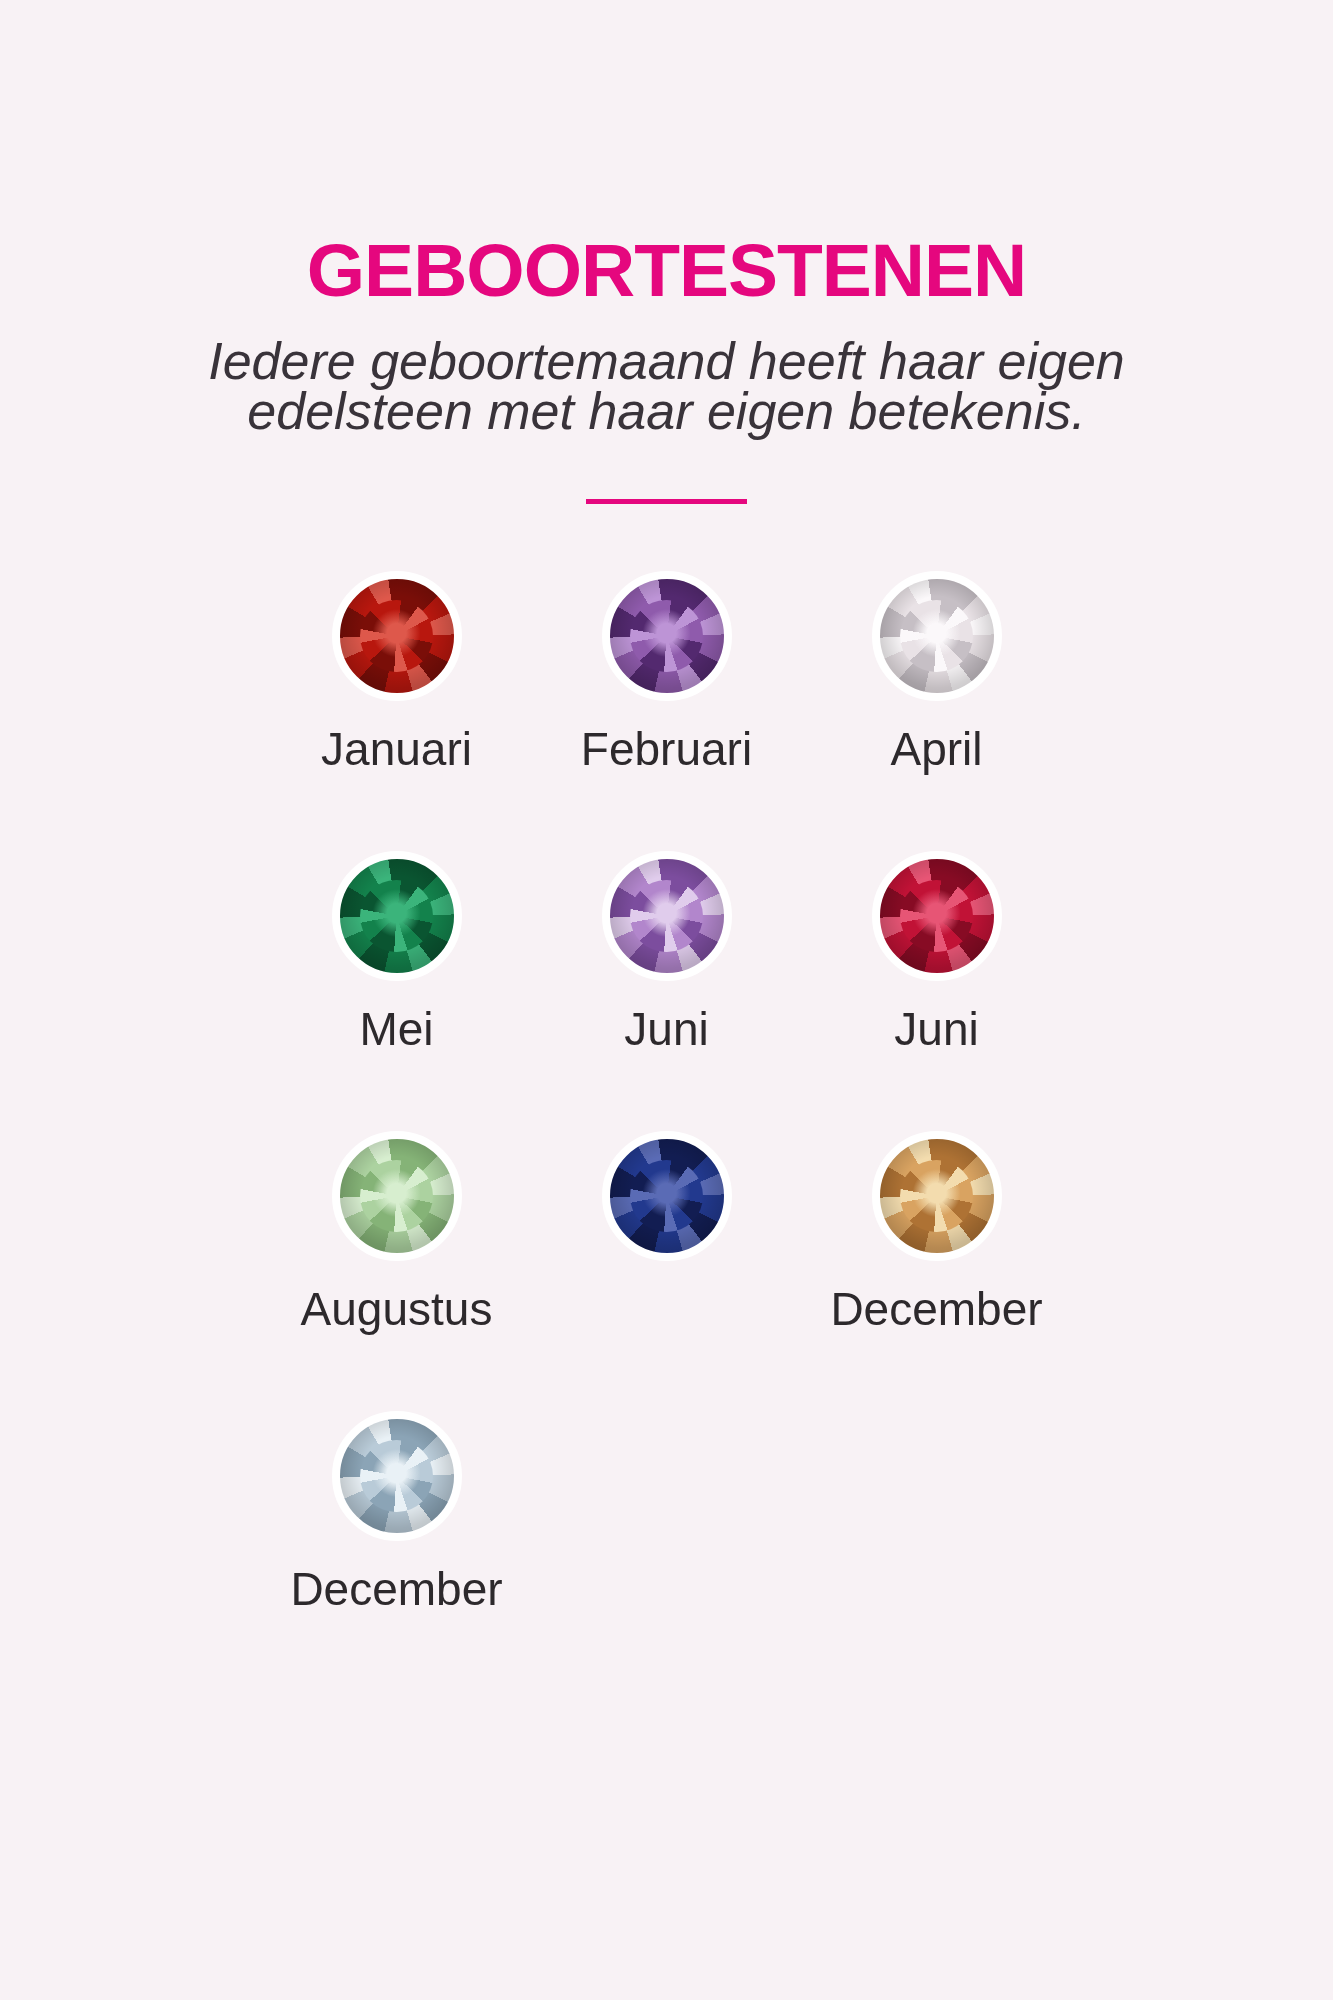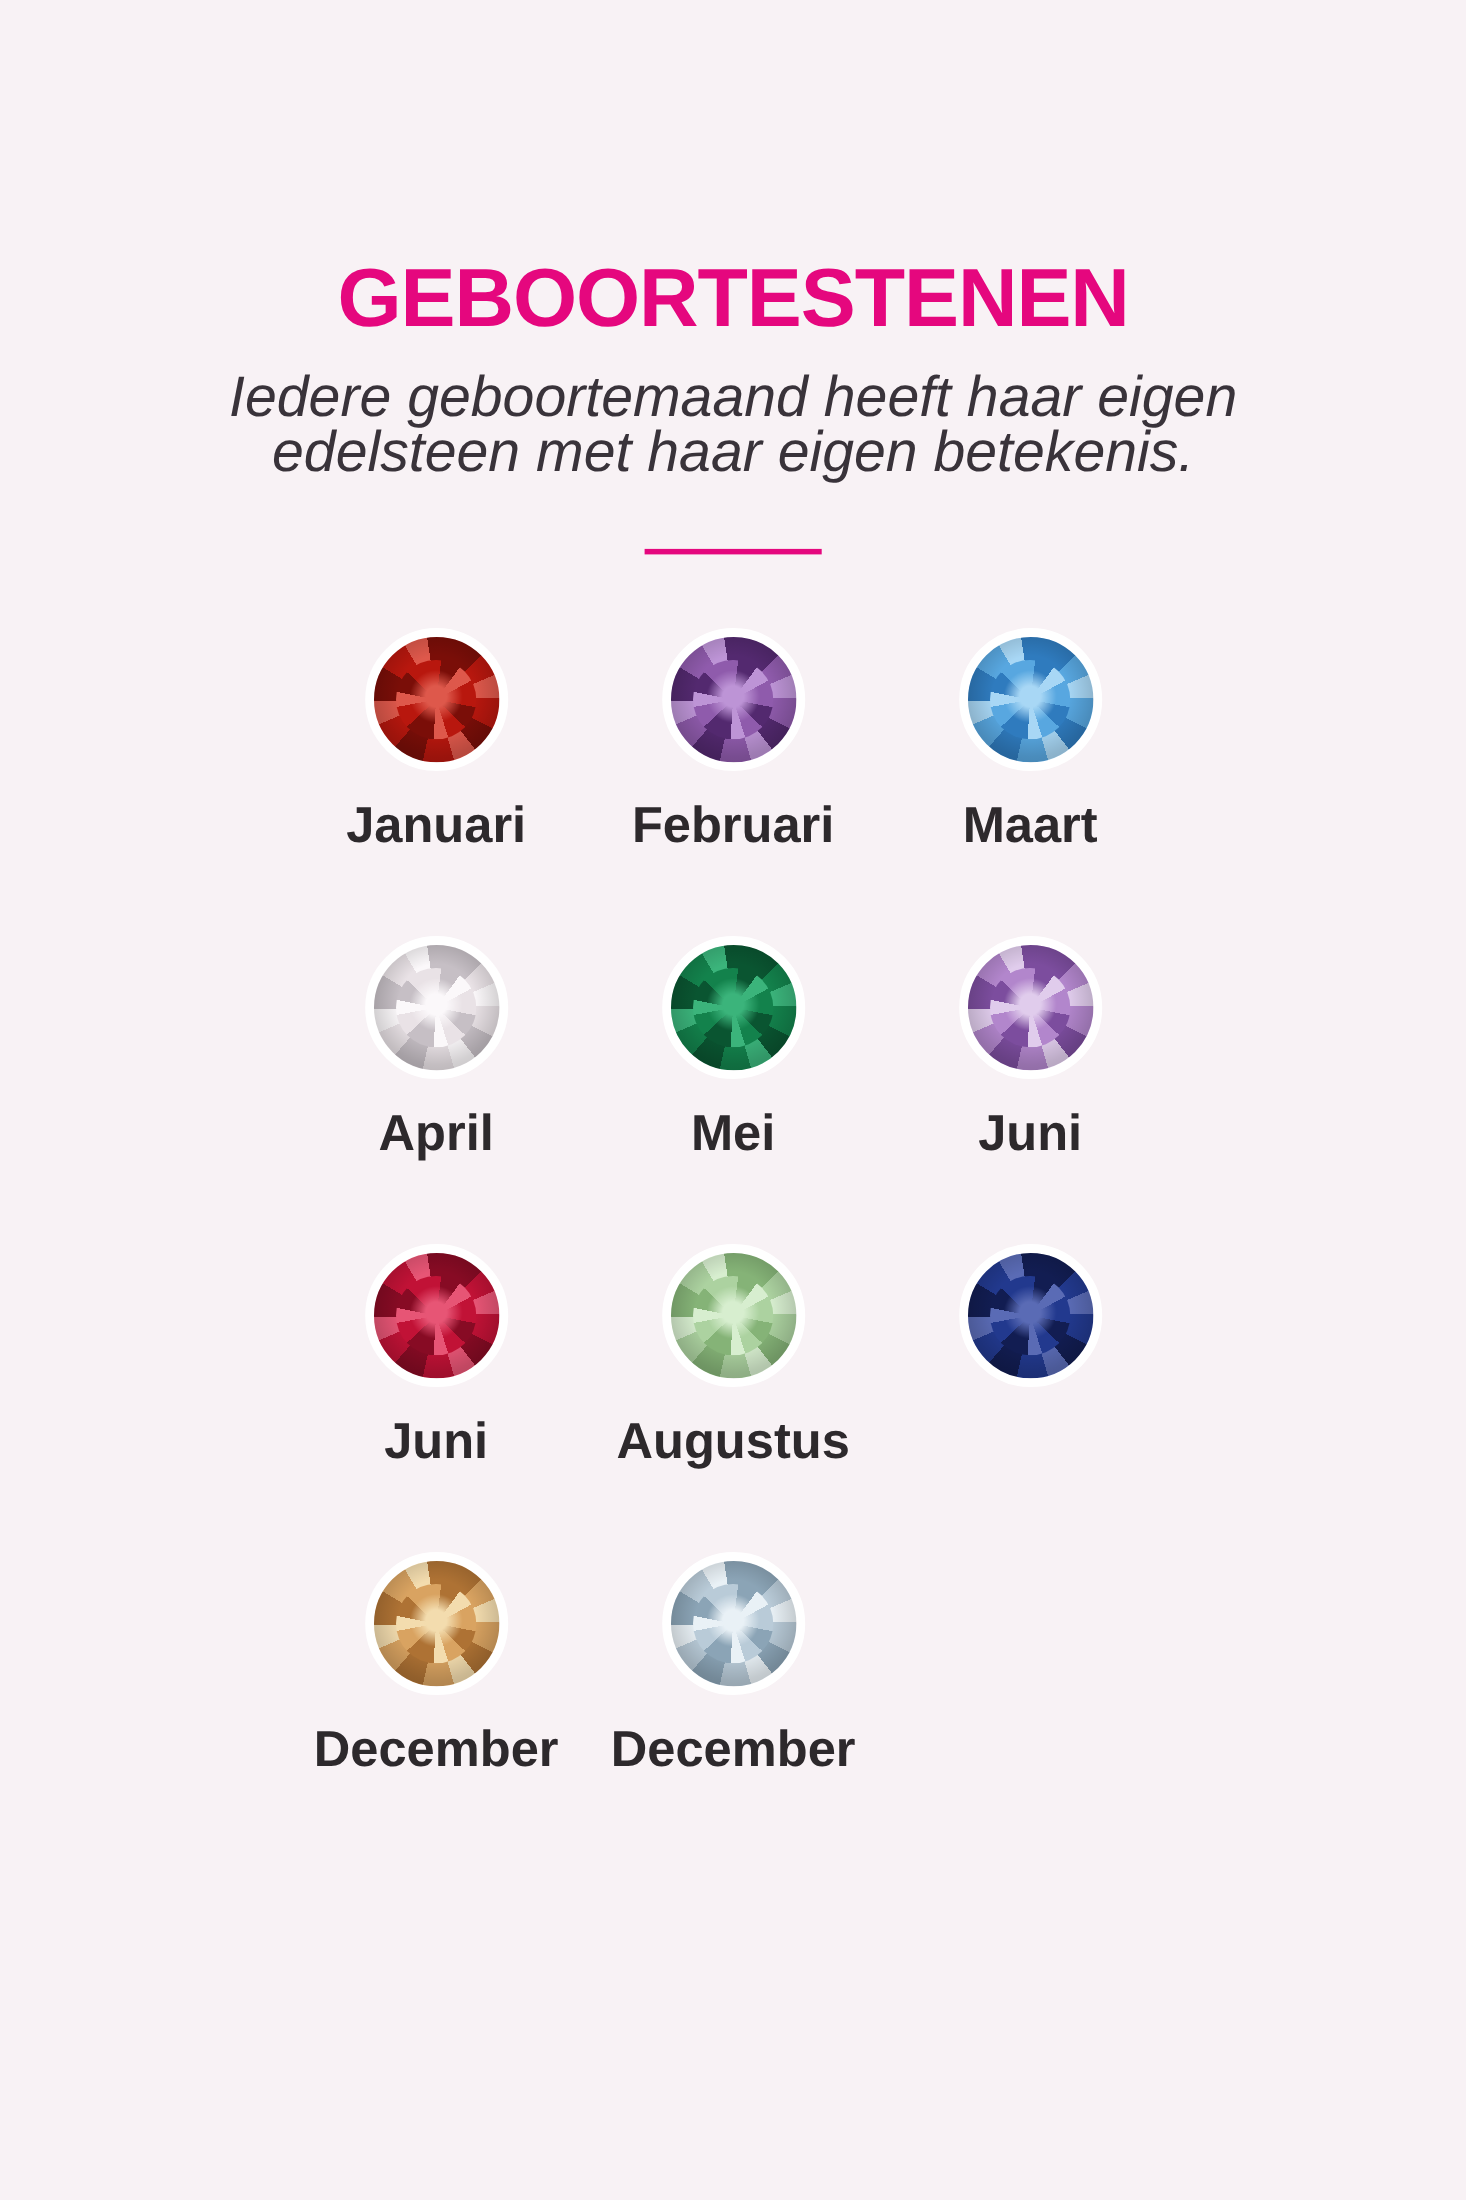--- a/index.html
+++ b/index.html
@@ -67,21 +67,21 @@
     content:"";position:absolute;inset:18%;border-radius:50%;
     background:
       radial-gradient(circle at 50% 46%, var(--gl) 0 18%, rgba(0,0,0,0) 45%),
       conic-gradient(from -25deg,
         var(--gb) 0 9%,  var(--gd) 9% 17%,  var(--gl) 17% 24%, var(--gb) 24% 35%,
         var(--gd) 35% 44%, var(--gb) 44% 52%, var(--gl) 52% 58%, var(--gd) 58% 70%,
         var(--gb) 70% 79%, var(--gl) 79% 85%, var(--gd) 85% 94%, var(--gb) 94% 100%);
   }
   .month-label{
     margin-top:24px;
-    font-size:46px;line-height:48px;font-weight:700;
+    font-size:46px;line-height:48px;font-weight:400;
     color:#2D292C;
     text-align:center;
     white-space:nowrap;
   }
 </style>
 </head>
 <body>
 
 <div class="page">
 
@@ -96,24 +96,20 @@
     <figure class="cell">
       <div class="gem" style="--gb: #B8170E; --gd: #7A0E08; --gl: #DE584B;"></div>
       <figcaption class="month-label">Januari</figcaption>
     </figure>
 
     <figure class="cell">
       <div class="gem" style="--gb: #8F5BAC; --gd: #53296F; --gl: #BD94D6;"></div>
       <figcaption class="month-label">Februari</figcaption>
     </figure>
 
-    <figure class="cell">
-      <div class="gem" style="--gb: #58A7E0; --gd: #2F7BBE; --gl: #A8D7F5;"></div>
-      <figcaption class="month-label">Maart</figcaption>
-    </figure>
 
     <figure class="cell">
       <div class="gem" style="--gb: #E9E2E6; --gd: #C6BFC5; --gl: #FBF8FA;"></div>
       <figcaption class="month-label">April</figcaption>
     </figure>
 
     <figure class="cell">
       <div class="gem" style="--gb: #13824C; --gd: #0A5531; --gl: #3BB47B;"></div>
       <figcaption class="month-label">Mei</figcaption>
     </figure>

